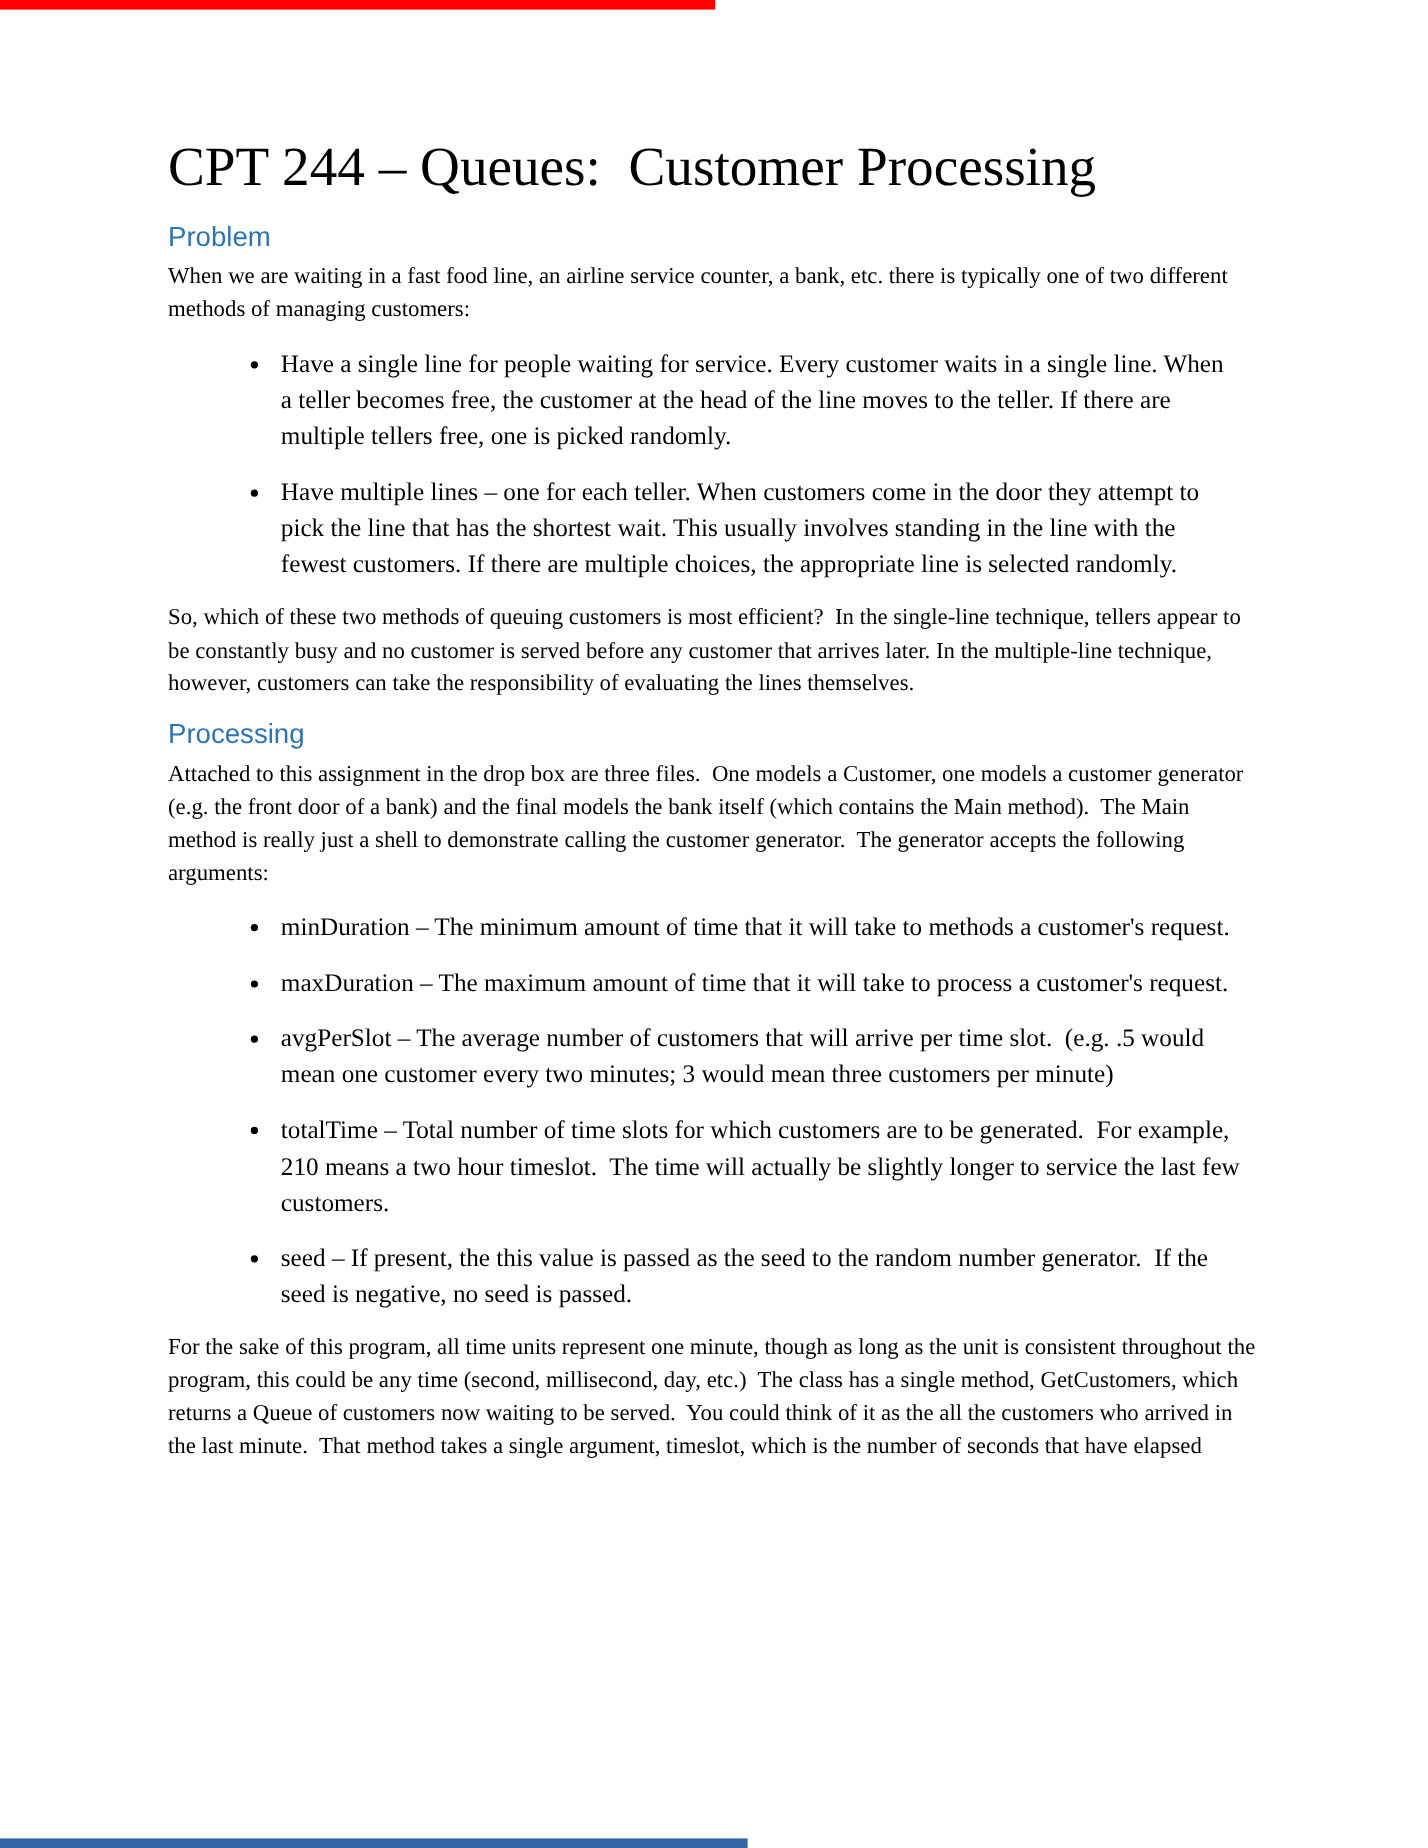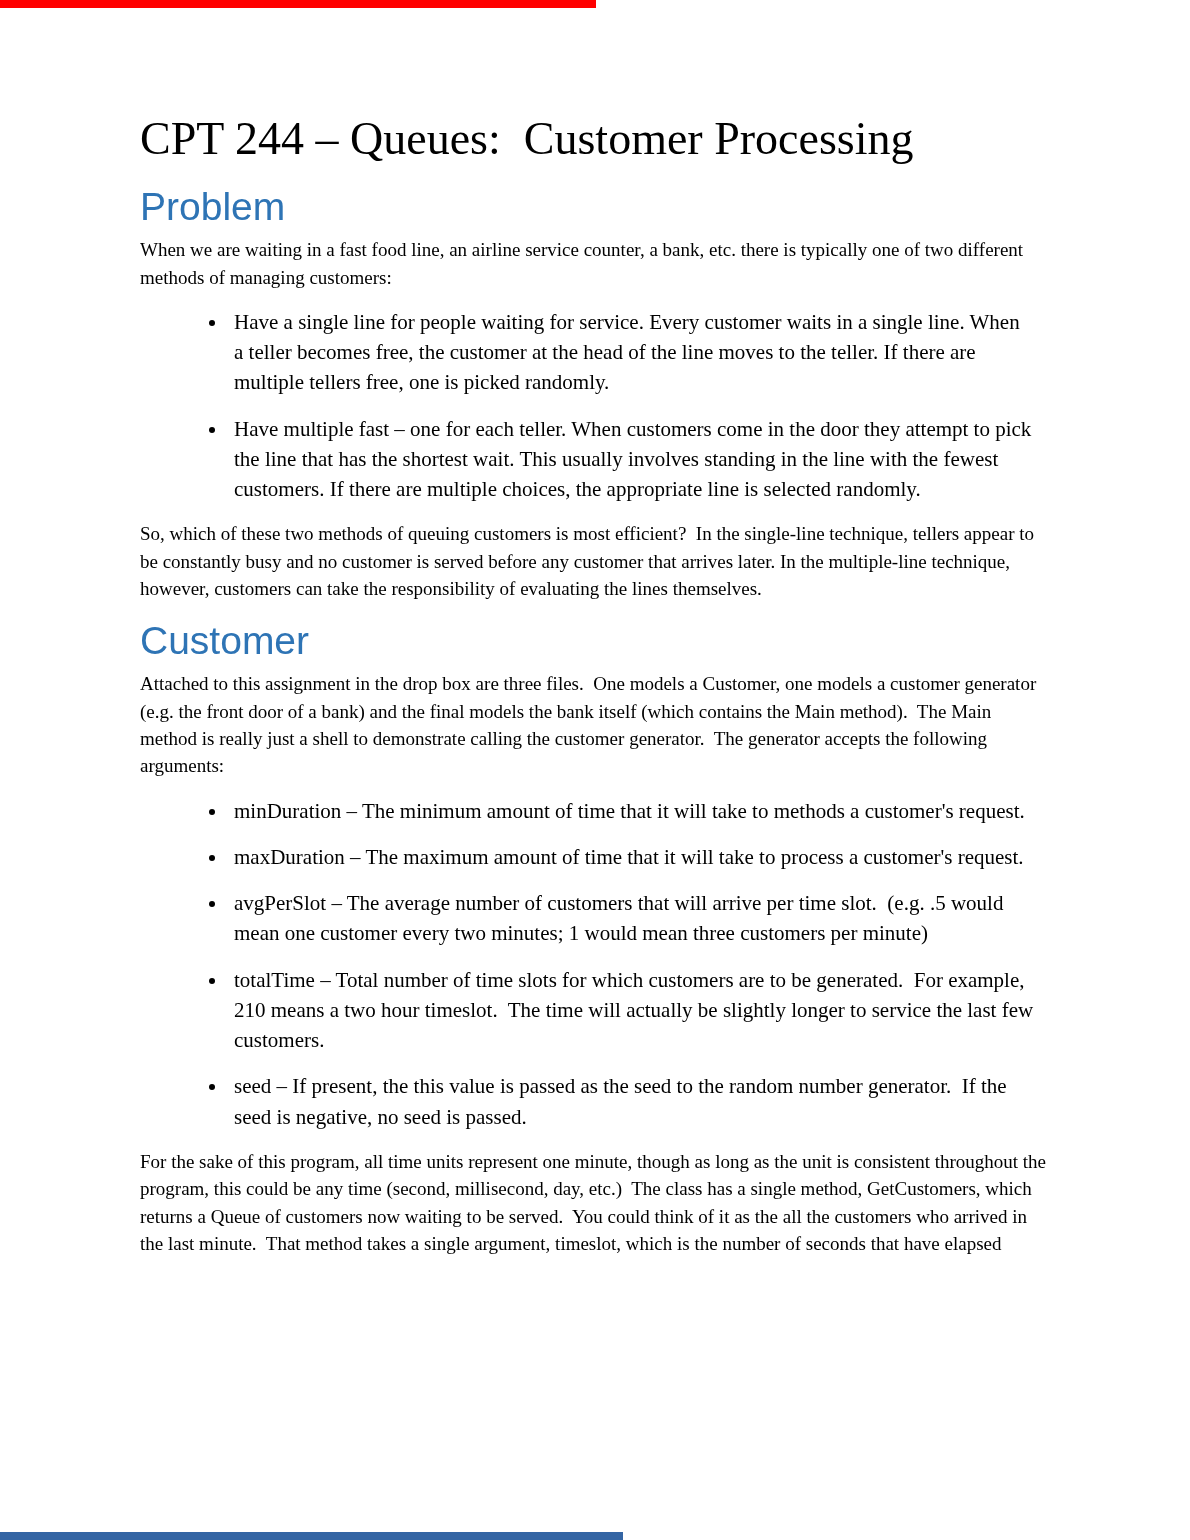--- a/index.html
+++ b/index.html
@@ -27,21 +27,21 @@
     font-weight: 400;
     font-size: 46px;
     line-height: 1.25;
     margin: 0 0 16px 0;
     white-space: pre-wrap;
     color: #000000;
   }
   h2.sec-heading {
     font-family: "Liberation Sans", sans-serif;
     font-weight: 400;
-    font-size: 39px;
+    font-size: 23px;
     line-height: 1.2;
     color: var(--heading, #2E74B5);
     margin: 11px 0 6px 0;
   }
   h2.sec-heading.first { margin-top: 8px; }
   p.body-text {
     font-size: 19px;
     line-height: 1.44;
     margin: 0 0 15px 0;
     white-space: pre-wrap;
@@ -69,33 +69,33 @@
   <div class="content">
 
     <h1 class="doc-title">CPT 244 – Queues:  Customer Processing</h1>
 
     <h2 class="sec-heading first">Problem</h2>
 
     <p class="body-text">When we are waiting in a fast food line, an airline service counter, a bank, etc. there is typically one of two different methods of managing customers:</p>
 
     <ul class="bullet-list">
       <li>Have a single line for people waiting for service. Every customer waits in a single line. When a teller becomes free, the customer at the head of the line moves to the teller. If there are multiple tellers free, one is picked randomly.</li>
-      <li>Have multiple fast – one for each teller. When customers come in the door they attempt to pick the line that has the shortest wait. This usually involves standing in the line with the fewest customers. If there are multiple choices, the appropriate line is selected randomly.</li>
+      <li>Have multiple lines – one for each teller. When customers come in the door they attempt to pick the line that has the shortest wait. This usually involves standing in the line with the fewest customers. If there are multiple choices, the appropriate line is selected randomly.</li>
     </ul>
 
     <p class="body-text">So, which of these two methods of queuing customers is most efficient?  In the single-line technique, tellers appear to be constantly busy and no customer is served before any customer that arrives later. In the multiple-line technique, however, customers can take the responsibility of evaluating the lines themselves.</p>
 
-    <h2 class="sec-heading">Customer</h2>
+    <h2 class="sec-heading">Processing</h2>
 
     <p class="body-text">Attached to this assignment in the drop box are three files.  One models a Customer, one models a customer generator (e.g. the front door of a bank) and the final models the bank itself (which contains the Main method).  The Main method is really just a shell to demonstrate calling the customer generator.  The generator accepts the following arguments:</p>
 
     <ul class="bullet-list">
       <li>minDuration – The minimum amount of time that it will take to methods a customer's request.</li>
       <li>maxDuration – The maximum amount of time that it will take to process a customer's request.</li>
-      <li>avgPerSlot – The average number of customers that will arrive per time slot.  (e.g. .5 would mean one customer every two minutes; 1 would mean three customers per minute)</li>
+      <li>avgPerSlot – The average number of customers that will arrive per time slot.  (e.g. .5 would mean one customer every two minutes; 3 would mean three customers per minute)</li>
       <li>totalTime – Total number of time slots for which customers are to be generated.  For example, 210 means a two hour timeslot.  The time will actually be slightly longer to service the last few customers.</li>
       <li>seed – If present, the this value is passed as the seed to the random number generator.  If the seed is negative, no seed is passed.</li>
     </ul>
 
     <p class="body-text">For the sake of this program, all time units represent one minute, though as long as the unit is consistent throughout the program, this could be any time (second, millisecond, day, etc.)  The class has a single method, GetCustomers, which returns a Queue of customers now waiting to be served.  You could think of it as the all the customers who arrived in the last minute.  That method takes a single argument, timeslot, which is the number of seconds that have elapsed</p>
 
   </div>
 
   <div class="strip bottom"></div>
 

